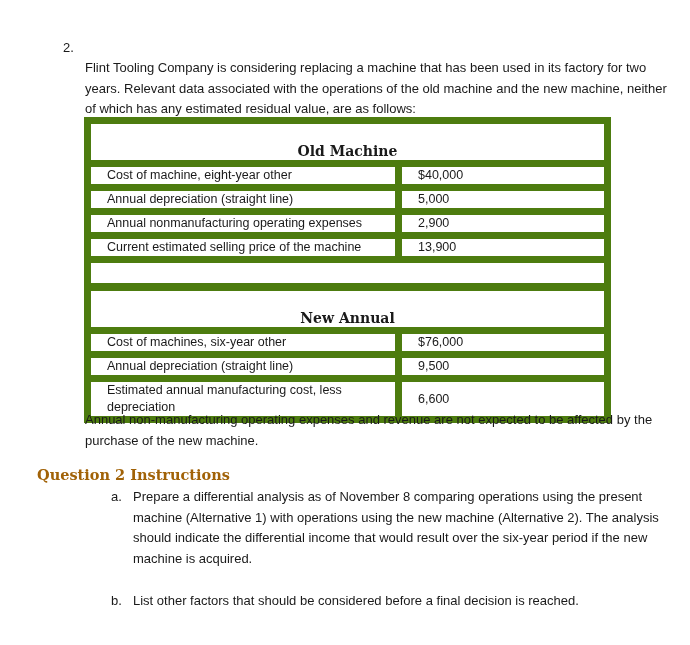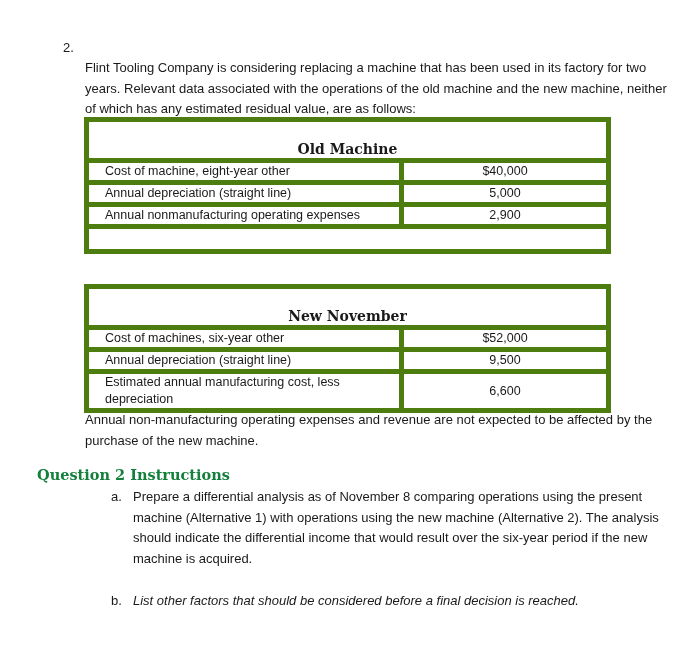--- a/index.html
+++ b/index.html
@@ -11,43 +11,43 @@
     .para {
       position: absolute; font-size: 13px; line-height: 20.5px;
     }
     .num { position: absolute; left: 63px; top: 38px; font-size: 13px; line-height: 20.5px; }
     #intro { left: 85px; top: 38px; width: 590px; margin-top: 20px; }
     table.data {
       position: absolute; left: 84px; width: 527px;
       border-collapse: collapse; font-size: 12.5px;
     }
     table.data td {
-      border: 5px solid #4d7c0f; padding: 0 16px; height: 17px; line-height: 17px;
+      border: 7px solid #4d7c0f; padding: 0 16px; height: 17px; line-height: 17px;
     }
-    table.data td.val { text-align: center; width: 170px; }
+    table.data td.val { text-align: left; width: 170px; }
     table.data td.head {
       height: 36px; vertical-align: bottom; text-align: center;
       font-family: "DejaVu Serif", "Liberation Serif", serif; font-weight: bold;
       font-size: 14px; padding-bottom: 0; line-height: 18px;
       border-bottom: 1px solid #8a8a8a;
     }
     table.data td.blank { height: 20px; }
     #old-table { top: 117px; }
     #new-table { top: 284px; }
     #note { left: 85px; top: 410px; width: 590px; }
     #instr-heading {
       position: absolute; left: 37px; top: 466px;
       font-family: "DejaVu Serif", "Liberation Serif", serif; font-weight: bold;
-      font-size: 14.5px; color: #15803d;
+      font-size: 14.5px; color: #a16207;
     }
     .item-label { position: absolute; font-size: 13px; line-height: 20.5px; }
     #a-label { left: 111px; top: 487px; }
     #a-text { left: 133px; top: 487px; width: 540px; }
     #b-label { left: 111px; top: 591px; }
-    #b-text { left: 133px; top: 591px; width: 540px; font-style: italic; }
+    #b-text { left: 133px; top: 591px; width: 540px; }
   </style>
 </head>
 <body>
 
 <div class="num">2.</div>
 <div class="para" id="intro">Flint Tooling Company is considering replacing a machine that has been used in its factory for two years. Relevant data associated with the operations of the old machine and the new machine, neither of which has any estimated residual value, are as follows:</div>
 
 <table class="data" id="old-table">
   <tbody>
       <tr>
@@ -59,33 +59,37 @@
   </tr>
   <tr>
     <td>Annual depreciation (straight line)</td>
     <td class="val">5,000</td>
   </tr>
   <tr>
     <td>Annual nonmanufacturing operating expenses</td>
     <td class="val">2,900</td>
   </tr>
   <tr>
+    <td>Current estimated selling price of the machine</td>
+    <td class="val">13,900</td>
+  </tr>
+  <tr>
     <td class="blank" colspan="2"></td>
   </tr>
 </tbody>
   </table>
 
 <table class="data" id="new-table">
   <tbody>
       <tr>
-    <td class="head" colspan="2">New November</td>
+    <td class="head" colspan="2">New Annual</td>
   </tr>
   <tr>
     <td>Cost of machines, six-year other</td>
-    <td class="val">$52,000</td>
+    <td class="val">$76,000</td>
   </tr>
   <tr>
     <td>Annual depreciation (straight line)</td>
     <td class="val">9,500</td>
   </tr>
   <tr>
     <td>Estimated annual manufacturing cost, less depreciation</td>
     <td class="val">6,600</td>
   </tr>
 </tbody>

